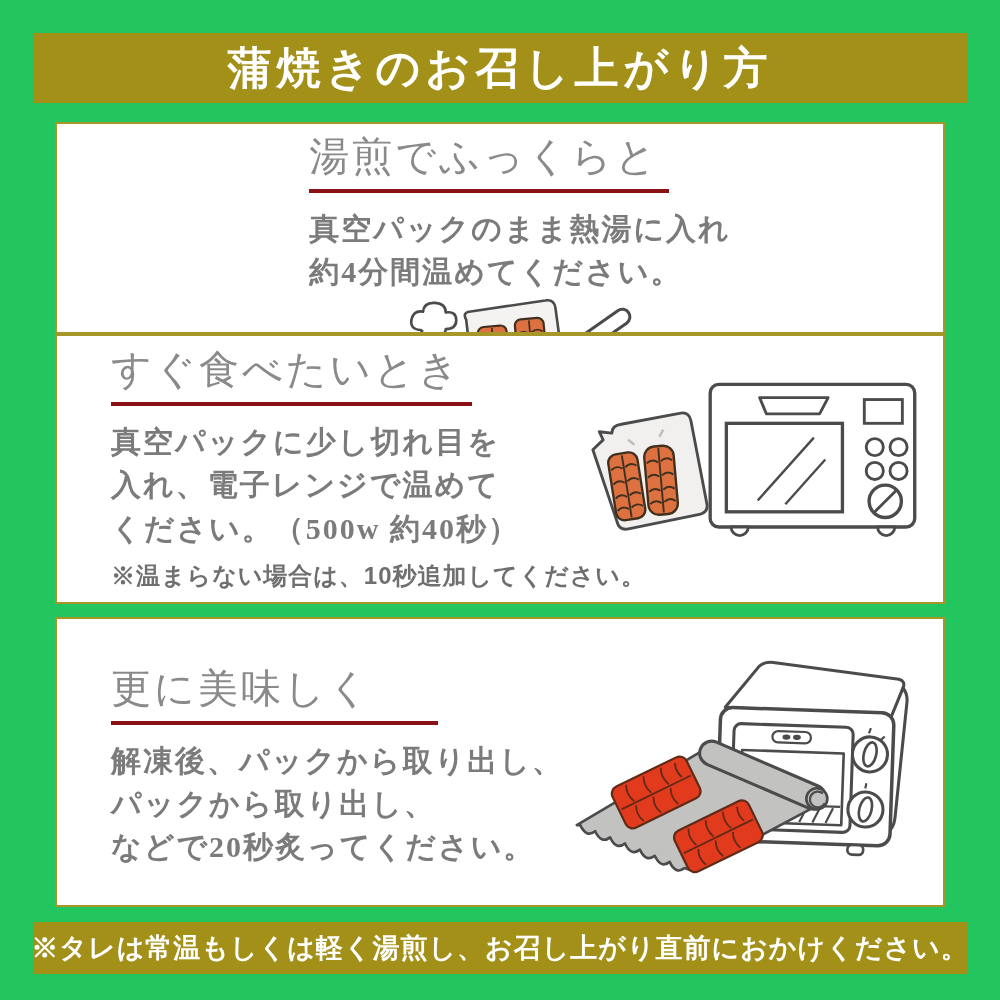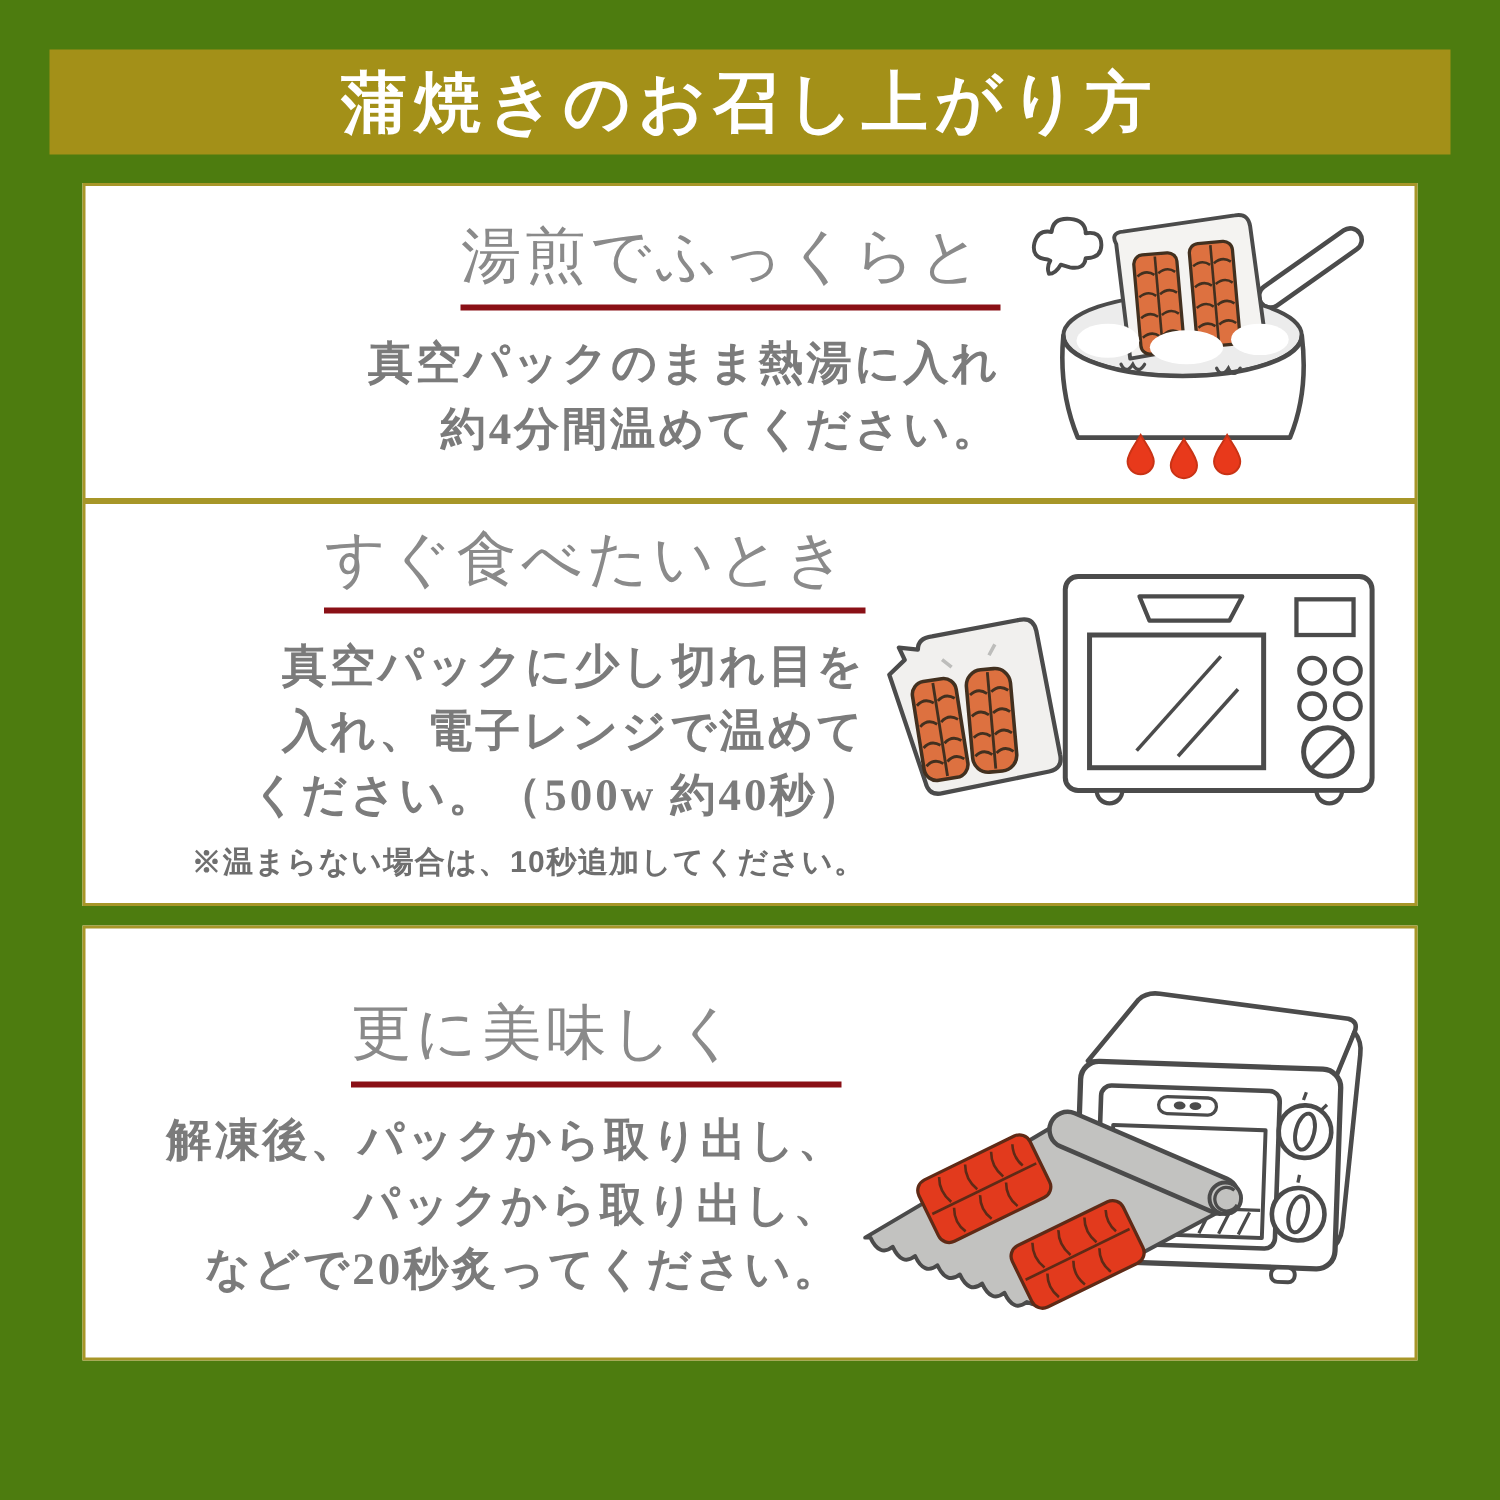--- a/index.html
+++ b/index.html
@@ -1,53 +1,53 @@
 <!DOCTYPE html>
 <html><head>
 <meta charset="utf-8">
 <style>
   * { margin:0; padding:0; box-sizing:border-box; }
   html,body { width:1000px; height:1000px; background:#ffffff; overflow:hidden; }
   body { font-family:"Liberation Sans", sans-serif; }
-  .page { width:1000px; height:1000px; padding:33px 33px 0 33px; background:#4d7c0f;text-align:right; }
+  .page { width:1000px; height:1000px; padding:33px 33px 0 33px; background:#22c55e; }
 
   .banner {
     background:#a39018; height:70px;
     display:flex; align-items:center; justify-content:center;
   }
   .page-title {
     font-family:"Liberation Serif", serif; font-weight:700;
     font-size:44px; color:#ffffff; letter-spacing:5px; white-space:nowrap;
   }
 
   .cards { padding:0 22px; }
   .card {
     border:2px solid #a79628; background:#fff;
     display:flex; align-items:center; justify-content:space-between;
     padding:10px 14px 10px 54px; overflow:hidden;
   }
-  .card-1 { height:212px; margin-top:19px; }
+  .card-1 { height:212px; margin-top:19px;flex-direction:column; }
   .card-2 { height:270px; }
   .card-3 { height:290px; margin-top:13px; }
 
   .text-col { flex:1 1 auto; min-width:0; }
   .sec-title {
     display:inline-block;
     font-family:"Liberation Serif", serif; font-weight:400;
     font-size:40px; color:#8a8a8a; letter-spacing:3px; line-height:1.15;
     border-bottom:4px solid #8a1016; padding:0 10px 9px 0; margin-bottom:14px;
     white-space:nowrap;
   }
   .sec-title.wide { padding-right:66px;margin-top:10px; }
   .body-line {
     font-size:30px; color:#7b7b7b; letter-spacing:2px; line-height:1.44;
     font-weight:700; white-space:nowrap;font-family:Liberation Serif, serif;
   }
   .footnote {
-    font-size:20px; color:#6f6f6f; letter-spacing:1px; line-height:1.3;
+    font-size:24px; color:#6f6f6f; letter-spacing:1px; line-height:1.3;
     font-weight:700; margin-top:10px; white-space:nowrap;
   }
 
   .illus { flex:0 0 auto; display:flex; align-items:center; justify-content:flex-end; }
   .illus svg { display:block; }
 
   .banner.footer { height:52px; margin-top:15px; }
   .footer-note {
     font-family:"Liberation Serif", serif; font-weight:700;
     font-size:27px; color:#ffffff; letter-spacing:1px; white-space:nowrap;
@@ -216,14 +216,17 @@
               <line x1="3" y1="26" x2="91" y2="26" stroke="#5f2a16" stroke-width="2"></line>
               <path d="M20,3 q-5,10 0,21 M20,29 q-5,10 0,20 M42,3 q-5,10 0,21 M42,29 q-5,10 0,20 M64,3 q-5,10 0,21 M64,29 q-5,10 0,20 M81,5 q-4,9 0,18" stroke="#5f2a16" stroke-width="2" fill="none"></path>
             </g>
           </g>
         </svg>
       </div>
     </section>
 
   </div>
 
+  <footer class="banner footer">
+    <p class="footer-note">※タレは常温もしくは軽く湯煎し、お召し上がり直前におかけください。</p>
+  </footer>
 
 </div>
 
 </body></html>

